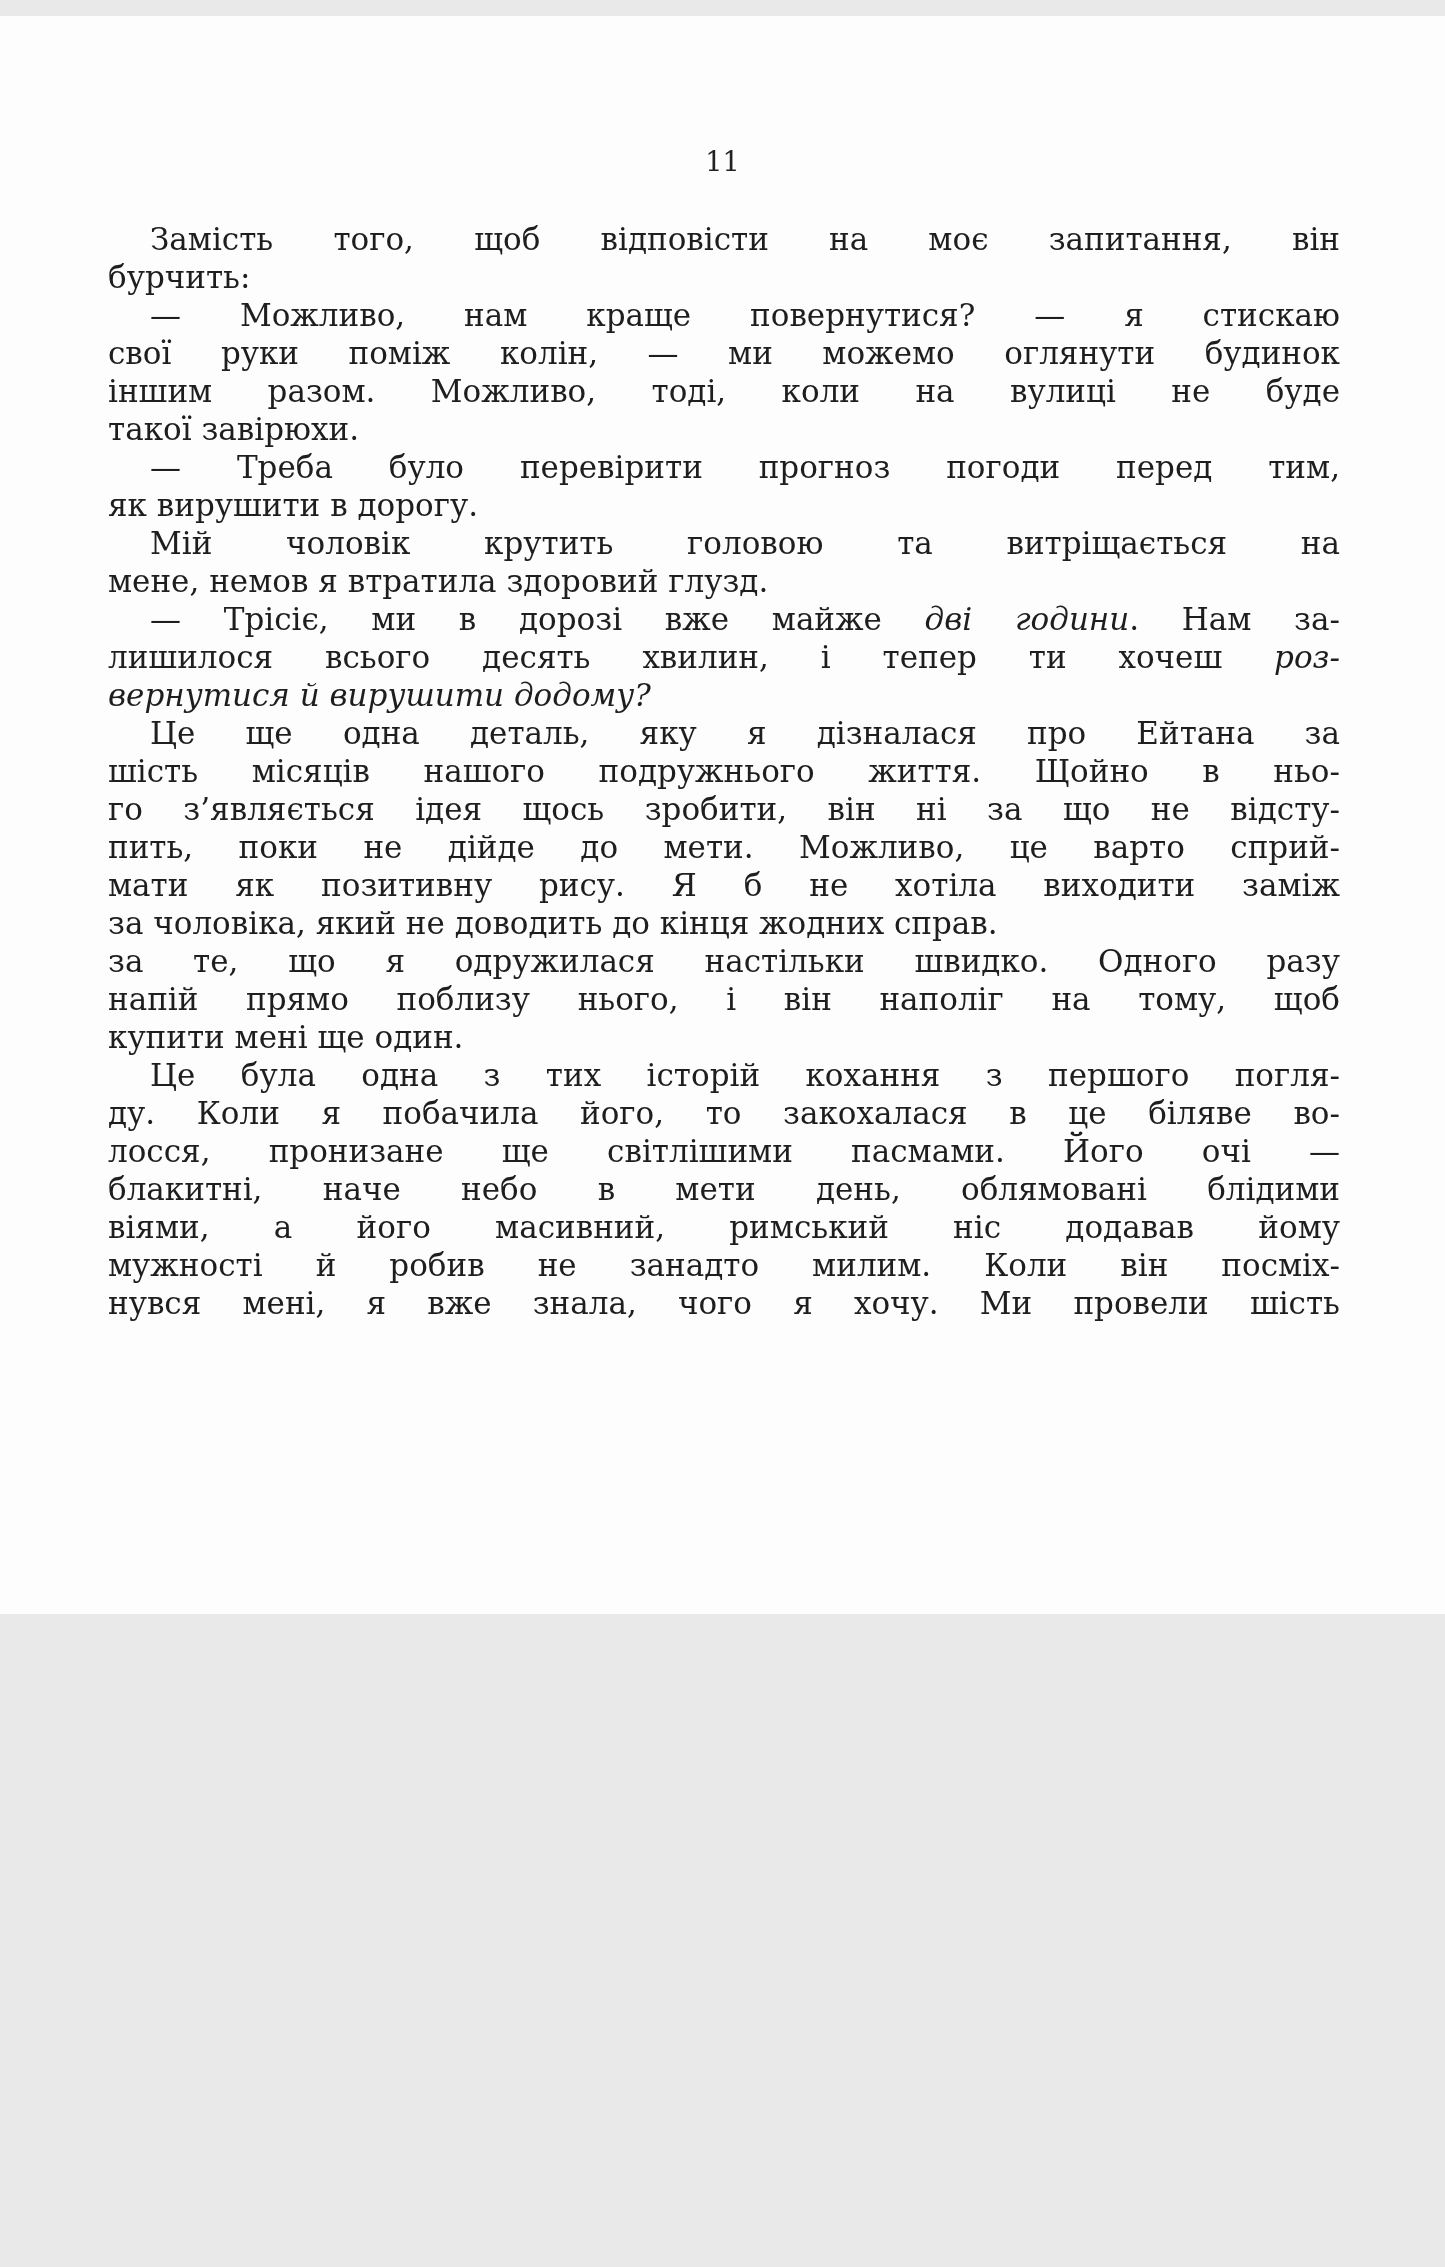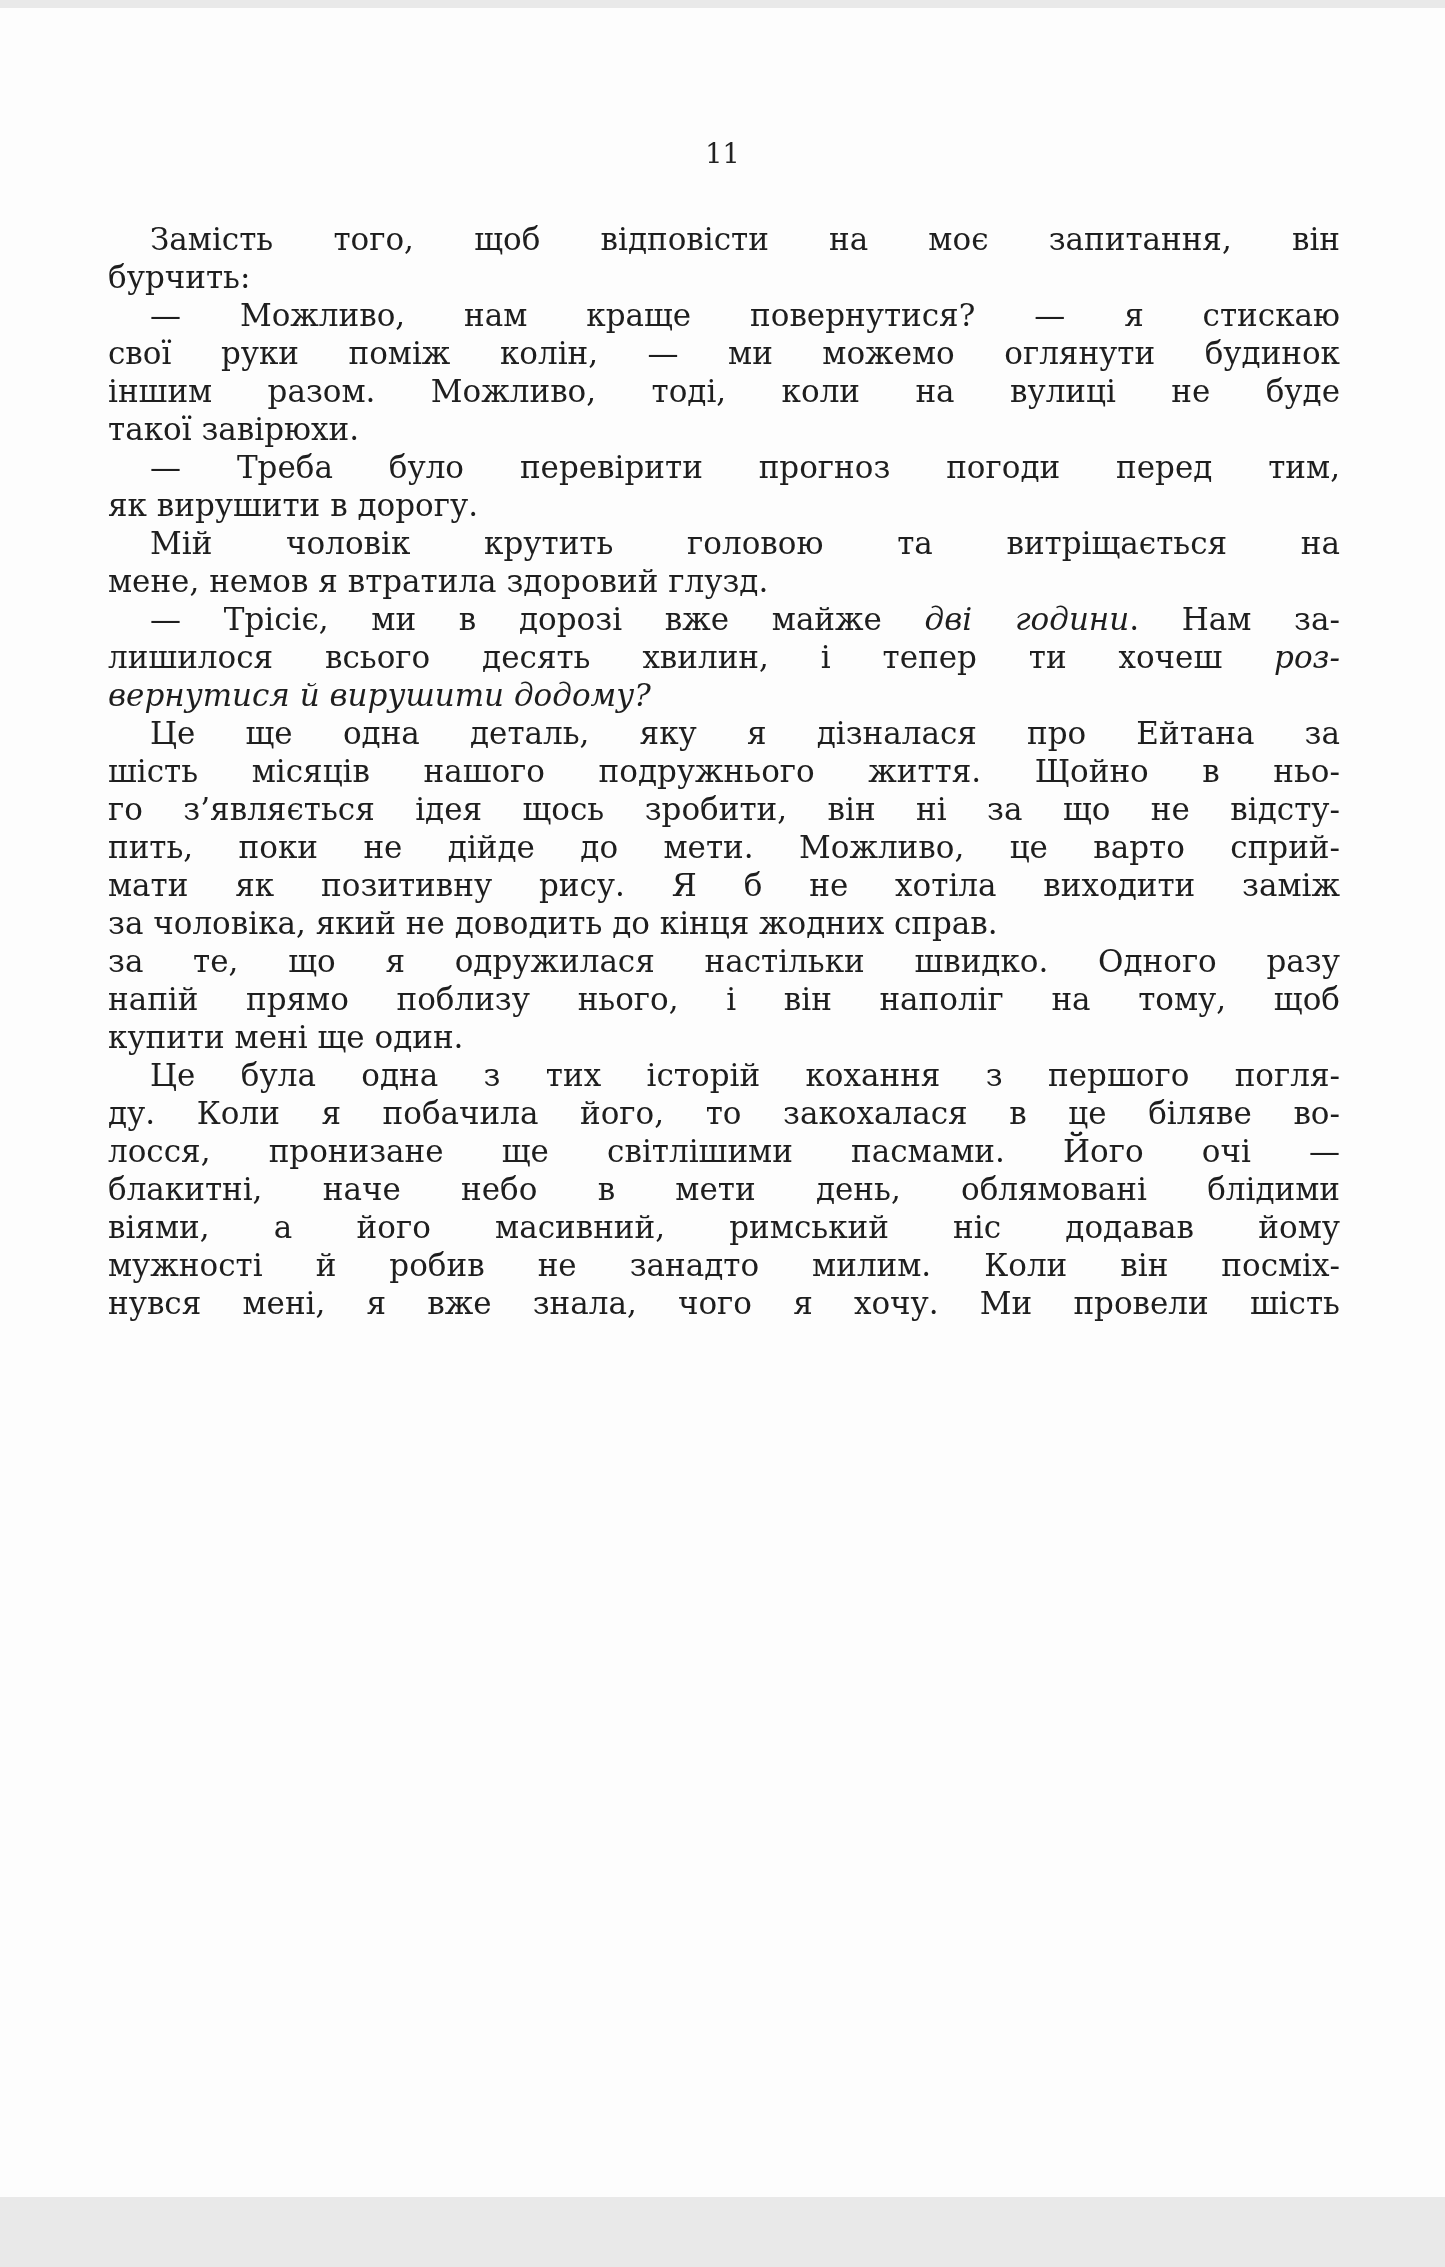--- a/index.html
+++ b/index.html
@@ -3,41 +3,41 @@
 <meta charset="utf-8">
 <style>
   html, body {
     margin: 0;
     padding: 0;
     background: #e9e9e9;
   }
   .sheet {
     position: relative;
     width: 1445px;
-    height: 2189px;
+    height: 1598px;
     background: #fdfdfd;
-    margin: 8px auto;
+    margin: 16px auto;
     overflow: hidden;
     font-family: "DejaVu Serif", "Liberation Serif", serif;
     color: #1e1e1e;
   }
   .page-number {
     position: absolute;
     top: 130px;
     left: 0;
     width: 100%;
     text-align: center;
     font-size: 27px;
     line-height: 32px;
     color: #222;
   }
   .text-block {
     position: absolute;
     left: 108px;
-    top: 212px;
+    top: 204px;
     width: 1232px;
   }
   .para {
     margin: 0;
     padding: 0;
   }
   .line {
     font-size: 31px;
     line-height: 38px;
     text-align: justify;

